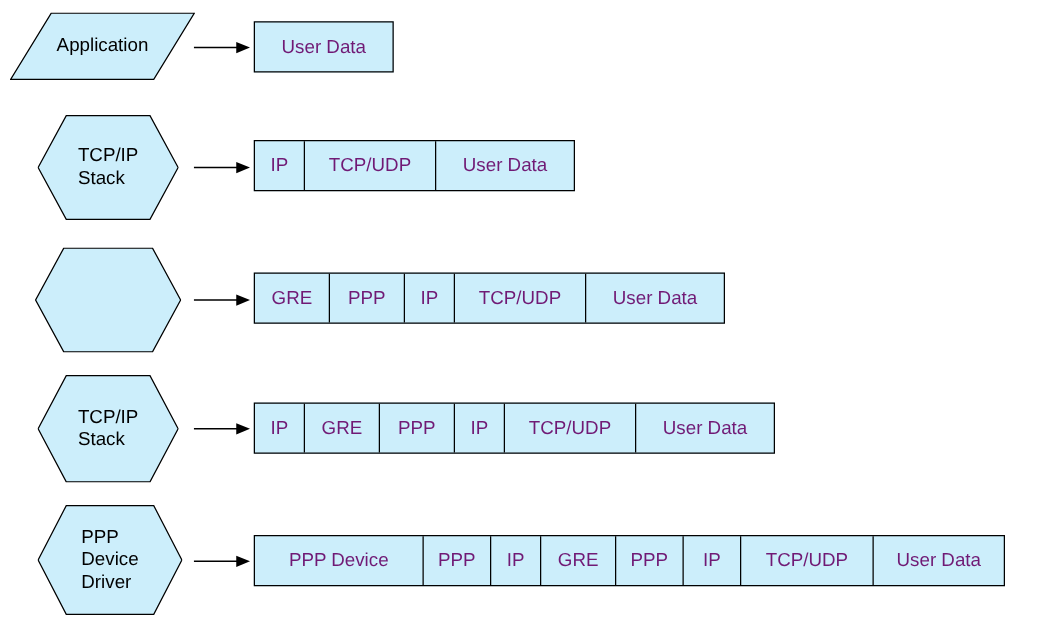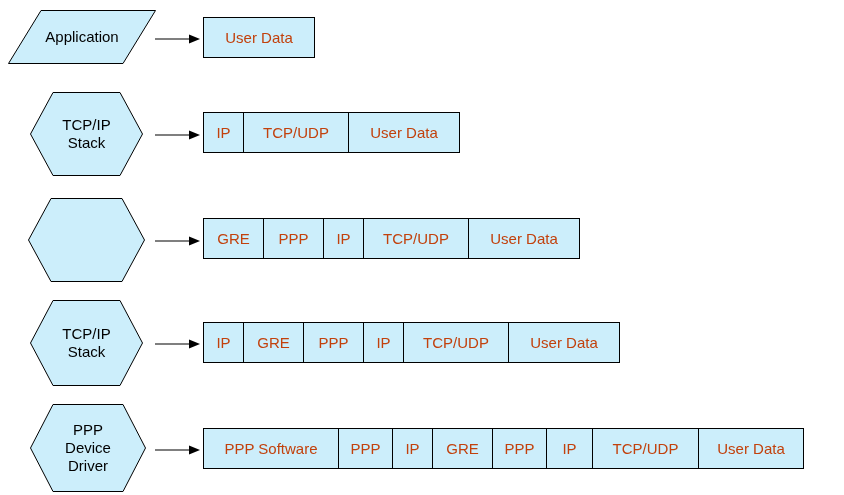--- a/index.html
+++ b/index.html
@@ -7,42 +7,42 @@
     width:844px;height:495px;background:#ffffff;
     font-family:"Liberation Sans","DejaVu Sans",sans-serif;
     color:#000000;overflow:hidden;position:relative;
   }
   #stage{position:absolute;left:0;top:0;width:844px;height:495px;}
 
   
   .shape{
     position:absolute;
     display:flex;align-items:center;justify-content:center;
-    text-align:center;line-height:1.18;
+    line-height:1.18;
     font-size:15px;color:#000;
     box-sizing:border-box;
   }
   .shape .lbl{position:relative;z-index:2;white-space:pre-line;}
   .shape svg{position:absolute;left:0;top:0;z-index:1;}
 
   
   .arrow{position:absolute;z-index:3;}
 
   
   .packet{
     position:absolute;
     display:flex;
     border:1px solid #000000;
     background:#CCEEFB;
     box-sizing:border-box;
     height:41px;
   }
   .cell{
     display:flex;align-items:center;justify-content:center;
-    font-size:15px;color:#c2410c;
+    font-size:15px;color:#701a75;
     border-right:1px solid #000000;
     box-sizing:border-box;
     height:100%;
     white-space:nowrap;
   }
   .cell:last-child{border-right:none;}
 </style>
 </head>
 <body>
 
@@ -117,21 +117,21 @@
       </svg>
       <span class="lbl">PPP
 Device
 Driver</span>
     </div>
     <div class="arrow" style="left: 155px; top: 442px;"><svg width="46" height="12" viewBox="0 0 46 12">
         <line x1="0" y1="6" x2="36" y2="6" stroke="#000000" stroke-width="1.2"></line>
         <polygon points="34,1.5 45,6 34,10.5" fill="#000000"></polygon>
       </svg></div>
     <div class="packet" style="left: 203px; top: 428px;">
-      <div class="cell" style="width: 135px;">PPP Software</div>
+      <div class="cell" style="width: 135px;">PPP Device</div>
       <div class="cell" style="width: 54px;">PPP</div>
       <div class="cell" style="width: 40px;">IP</div>
       <div class="cell" style="width: 60px;">GRE</div>
       <div class="cell" style="width: 54px;">PPP</div>
       <div class="cell" style="width: 46px;">IP</div>
       <div class="cell" style="width: 106px;">TCP/UDP</div>
       <div class="cell" style="width: 104px;">User Data</div>
     </div>
   </div>
 

